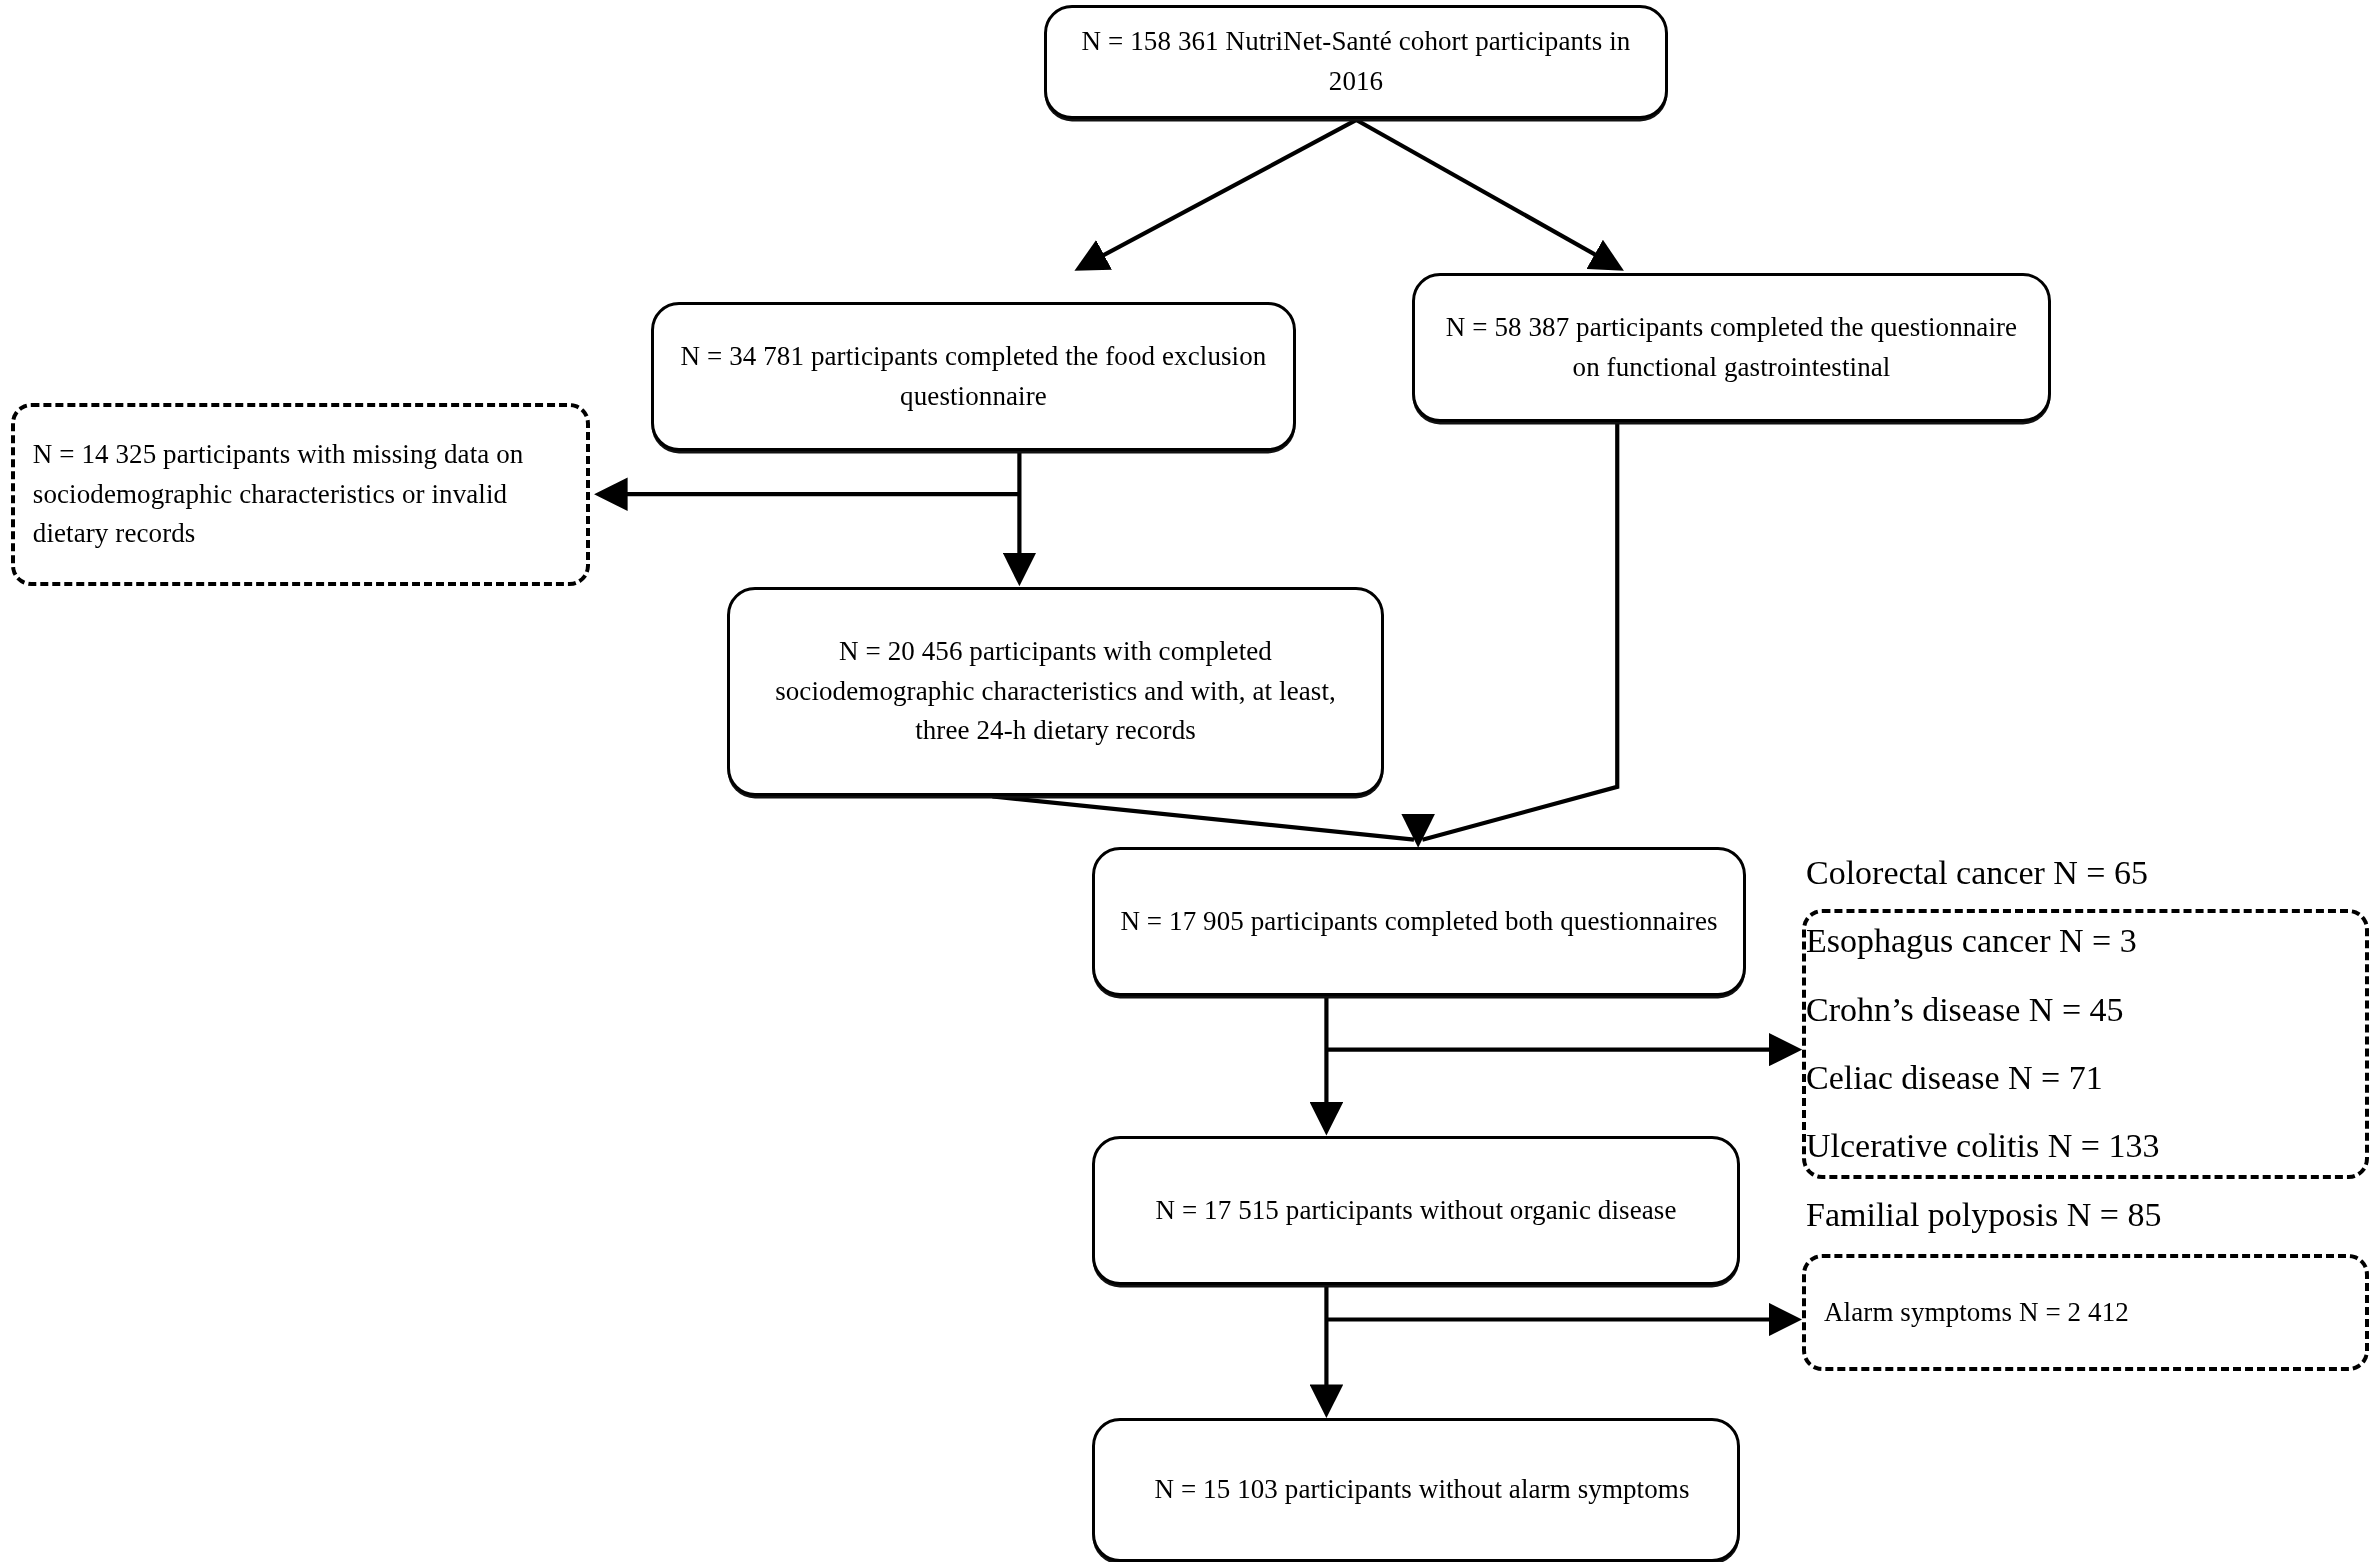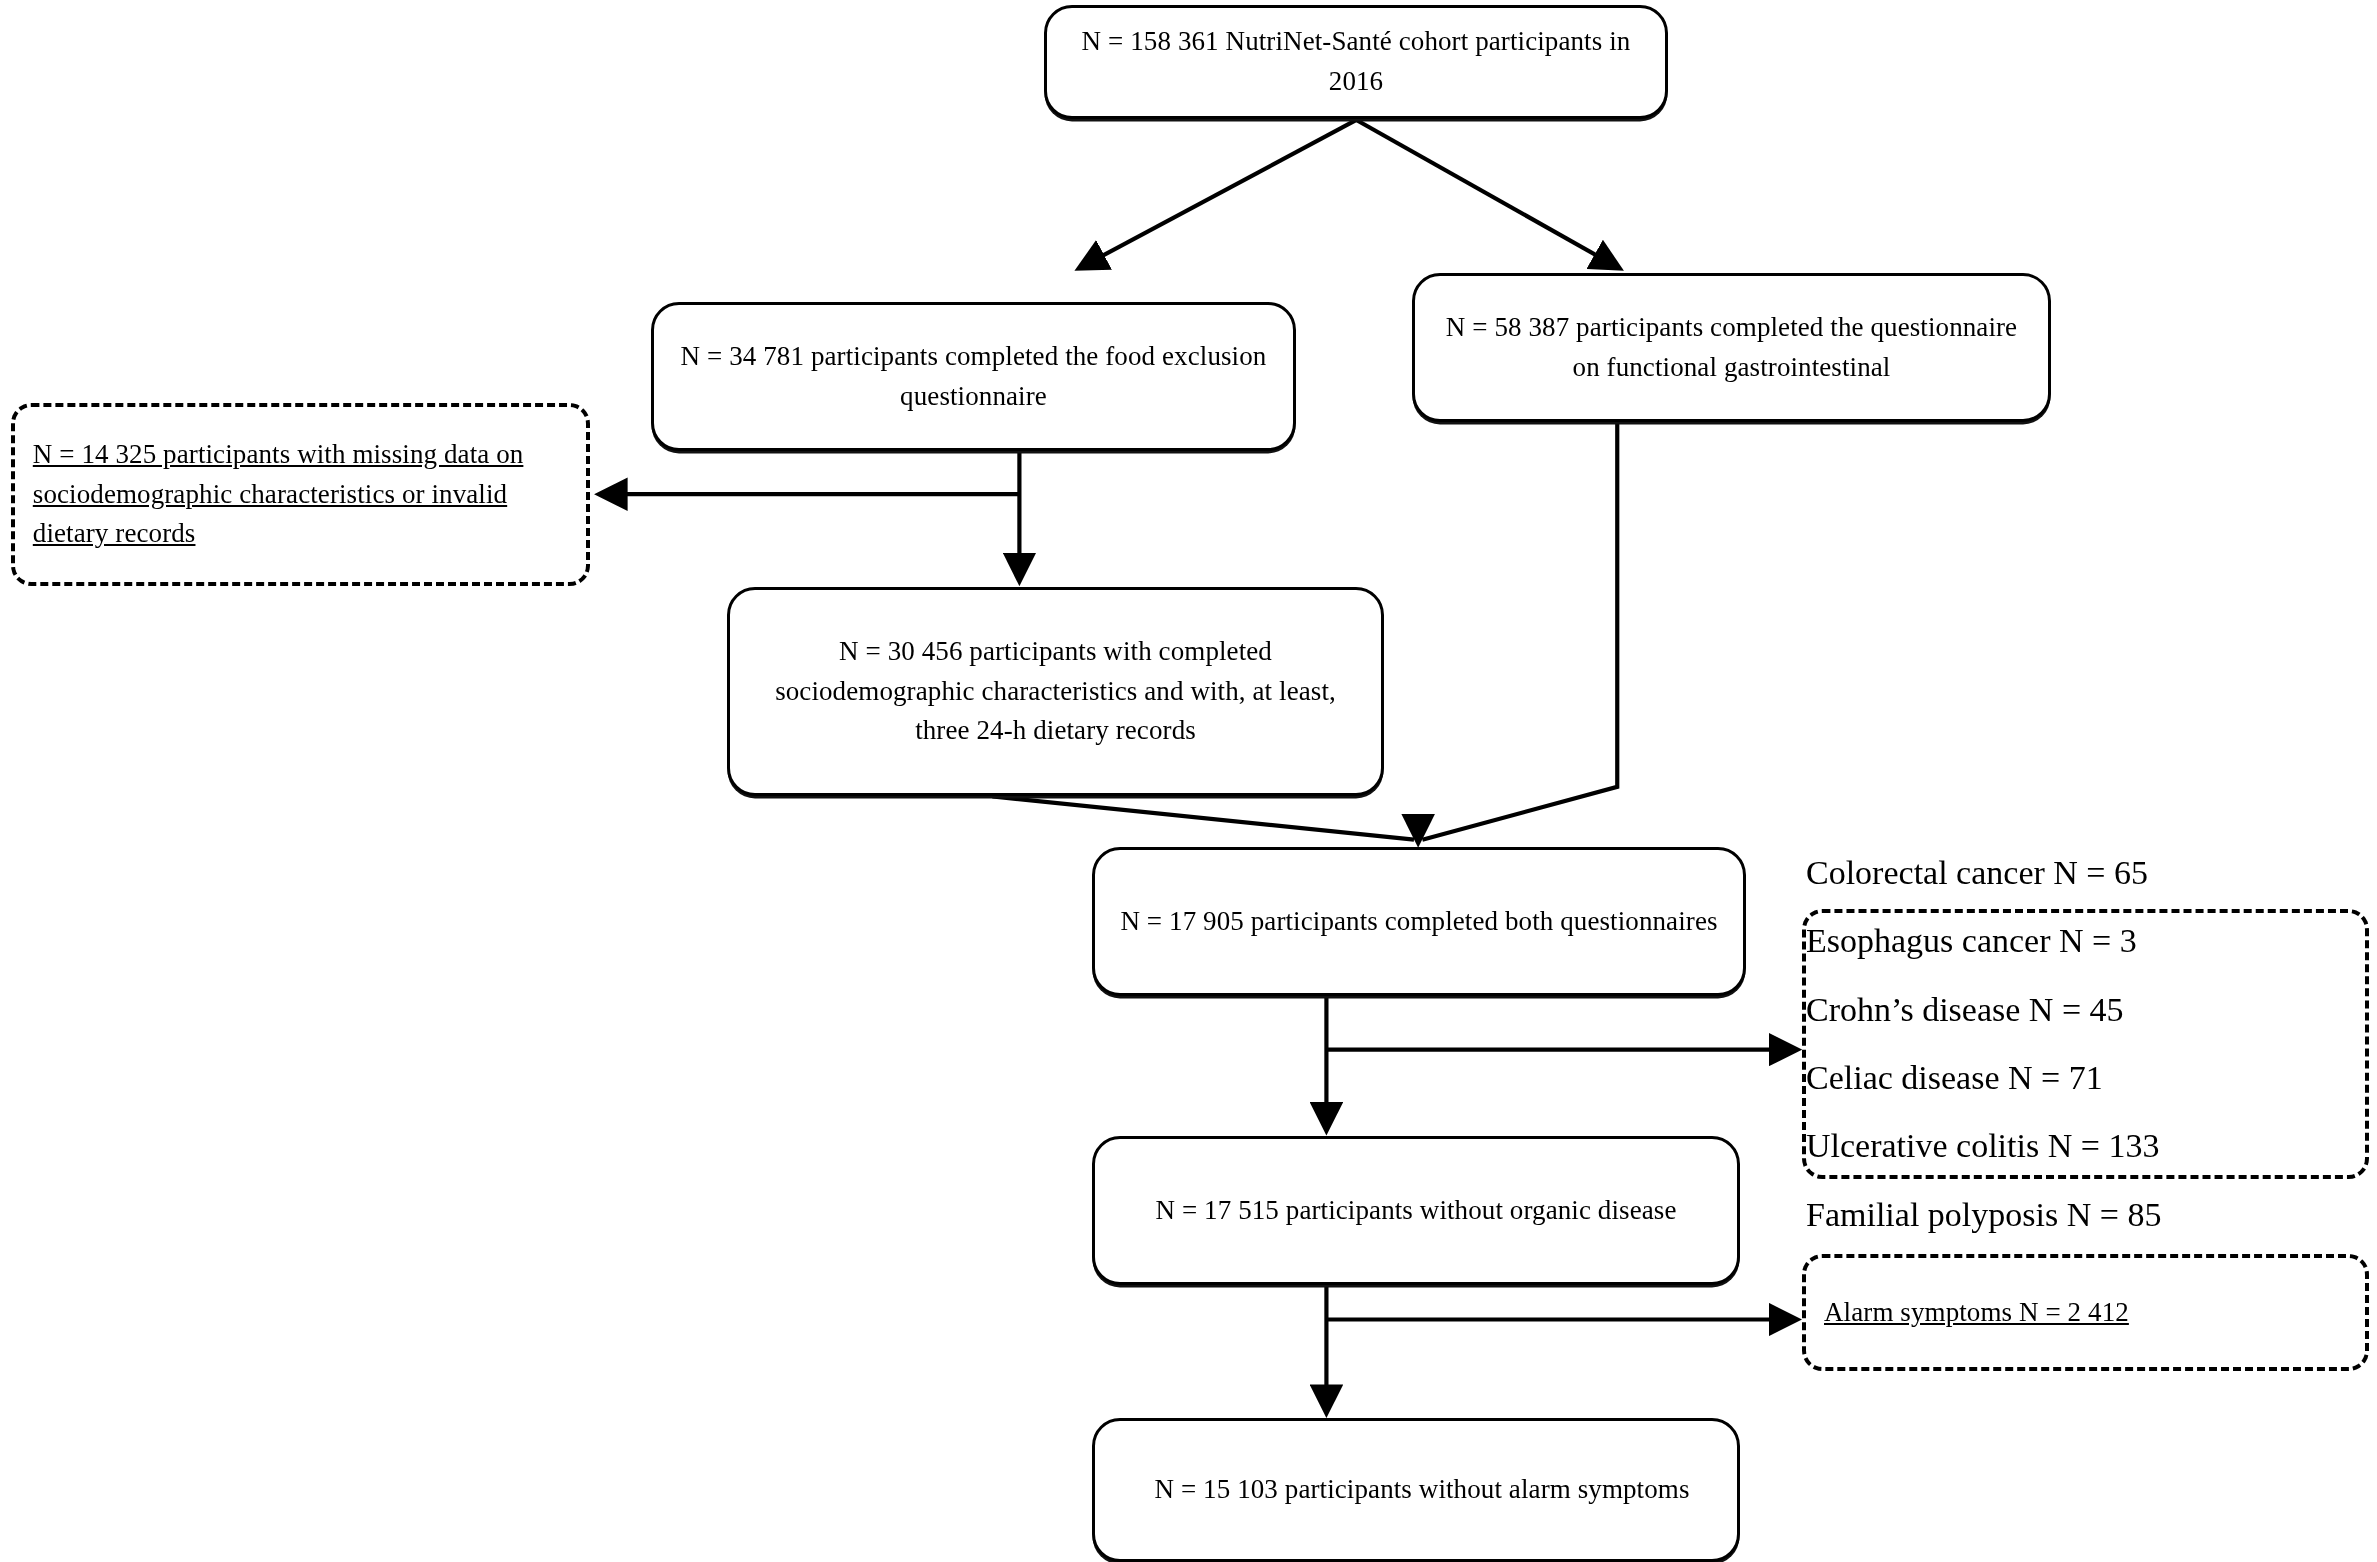--- a/index.html
+++ b/index.html
@@ -47,21 +47,20 @@
     text-align: left;
   }
   .node-text {
     font-size: 27px;
     line-height: 1.46;
     letter-spacing: 0.1px;
     padding: 0 21.6px;
   }
   .node.dashed .node-text {
     padding: 0 18px;
-    text-decoration: underline;
   }
   .excl-list {
     display: flex;
     flex-direction: column;
     justify-content: center;
     width: 100%;
     gap: 20px;
   }
   .excl-list .excl-row {
     font-size: 34px;
@@ -125,21 +124,21 @@
 
   <div class="node solid" id="node-gi-quest">
     <div class="node-text">N =  58 387 participants completed the questionnaire on functional gastrointestinal</div>
   </div>
 
   <div class="node dashed" id="node-missing">
     <div class="node-text">N = 14 325 participants with missing data on sociodemographic characteristics or invalid dietary records</div>
   </div>
 
   <div class="node solid" id="node-sociodemo">
-    <div class="node-text">N = 30 456 participants with completed sociodemographic characteristics and with, at least, three 24-h dietary records</div>
+    <div class="node-text">N = 20 456 participants with completed sociodemographic characteristics and with, at least, three 24-h dietary records</div>
   </div>
 
   <div class="node solid" id="node-both">
     <div class="node-text">N = 17 905 participants completed both questionnaires</div>
   </div>
 
   <div class="node solid" id="node-organic">
     <div class="node-text">N = 17 515 participants without organic disease</div>
   </div>
 

